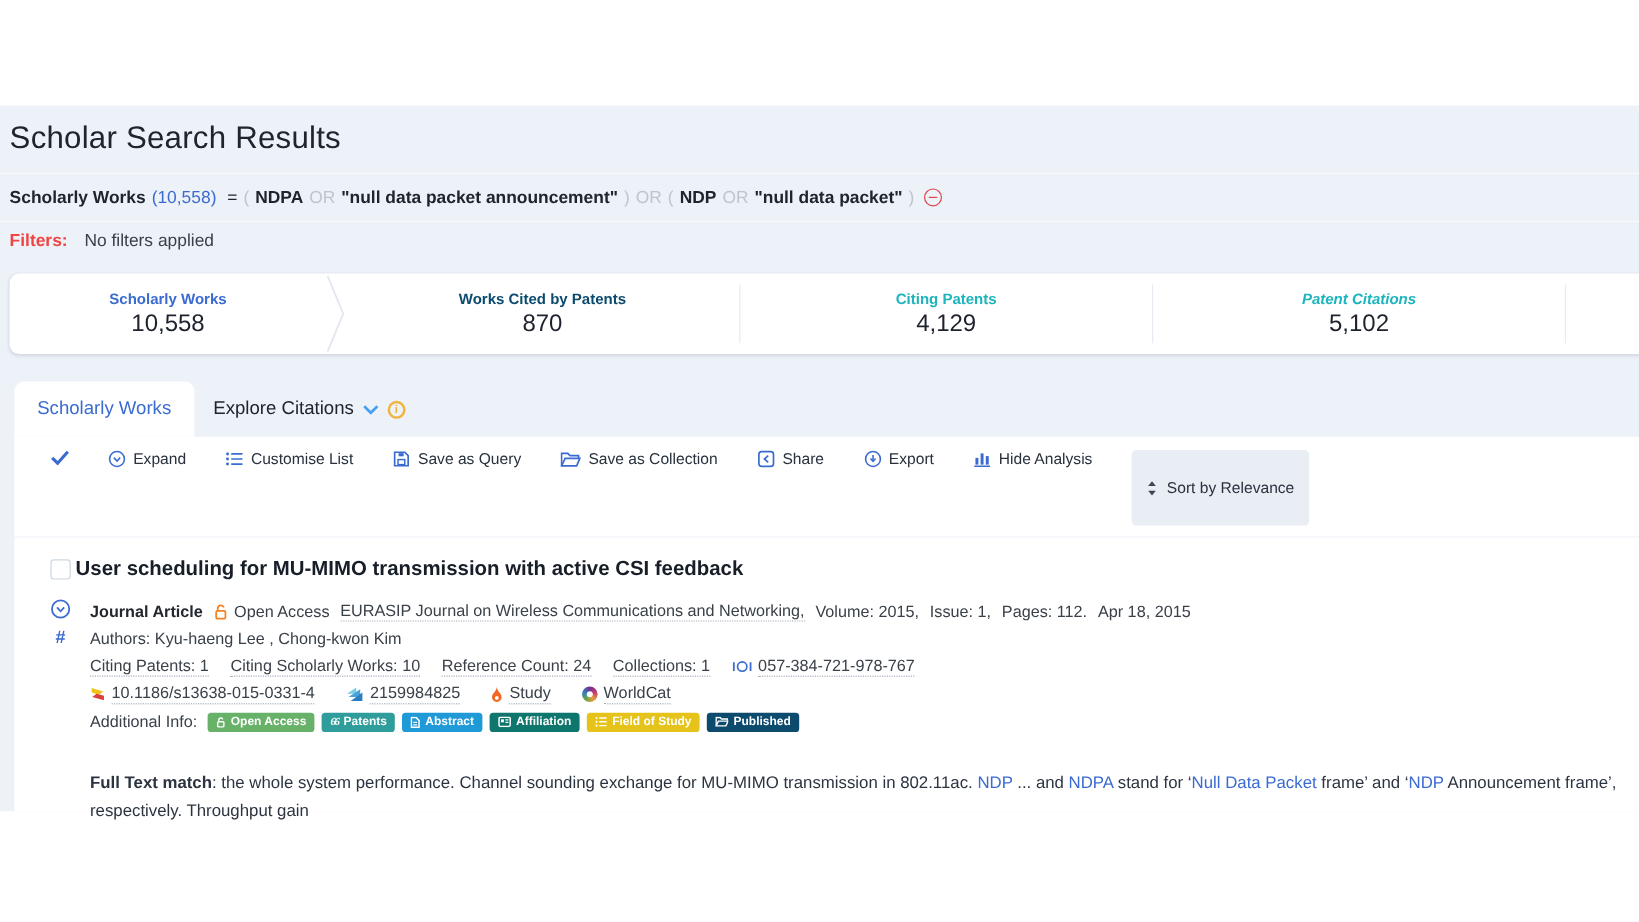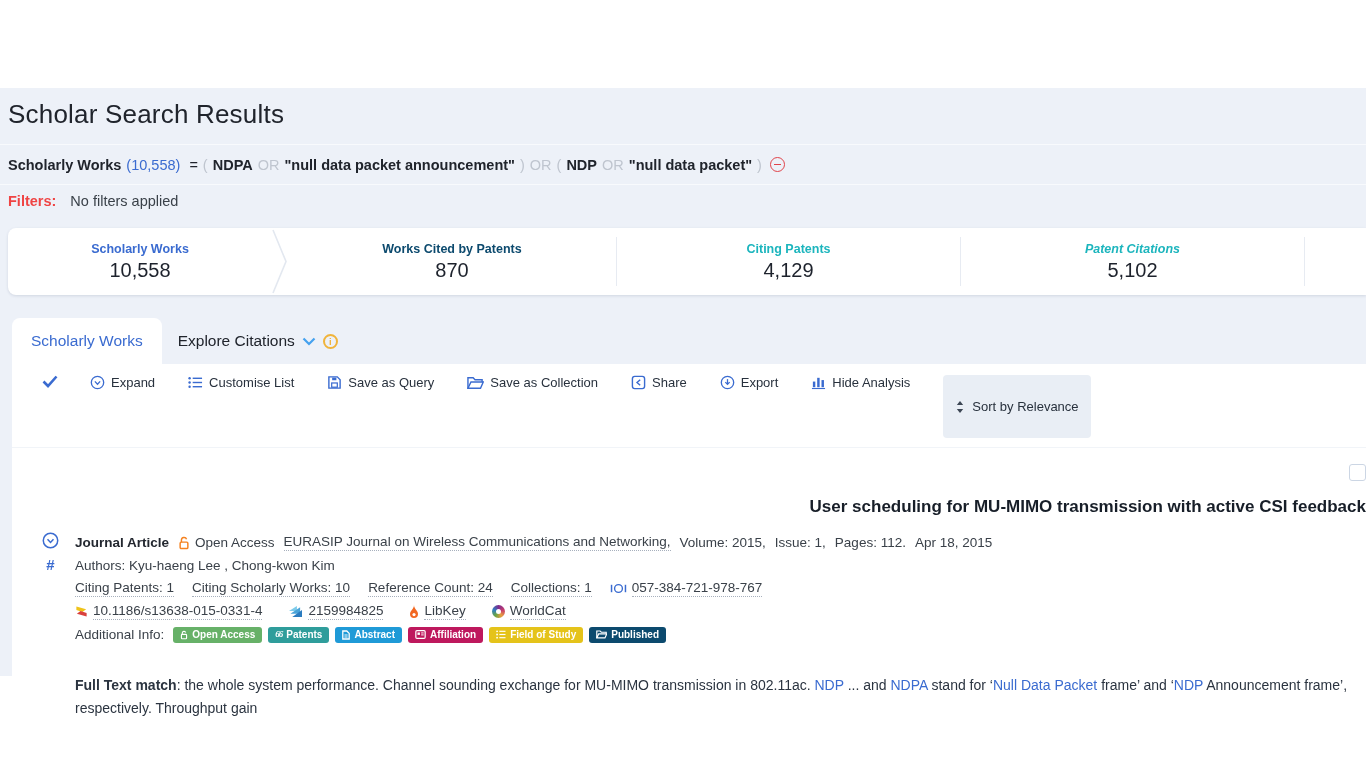--- a/index.html
+++ b/index.html
@@ -45,21 +45,21 @@
 
   .content-card { position:absolute; top:364px; left:12px; width:1354px; height:312px; background:#fff; }
   .toolbar { display:flex; align-items:flex-start; padding:11px 0 9px 30px; font-size:13px; color:#28313d;
     border-bottom:1px solid #f1f4f8; }
   .tb-check { margin-right:32px; }
   .tb-item { display:flex; align-items:center; gap:6px; margin-right:33px; white-space:nowrap; }
   .sort-btn { display:flex; align-items:center; gap:7px; background:#e9eef5; border-radius:4px;
     padding:24px 12px; font-size:13px; color:#28313d; }
 
   .result { padding:16px 0 0 30px; }
-  .result-head { display:flex; align-items:flex-end; gap:16px; margin-bottom:14px;flex-direction:column; }
+  .result-head { display:flex; align-items:center; gap:4px; margin-bottom:14px; }
   .checkbox { width:17px; height:17px; background:#fff; border:1.5px solid #ccd6e4; border-radius:3px; }
   .result-title { font-size:17px; font-weight:600; color:#171e28; }
 
   .result-body { position:relative; padding-left:33px; }
   .left-icons { position:absolute; left:0; top:1px; display:flex; flex-direction:column; align-items:center; gap:7px; }
   .hash { color:#3a6bd0; font-weight:700; font-size:15px; }
   .meta-line { display:flex; align-items:center; gap:9px; height:23px; font-size:13.5px; color:#3a4149; white-space:nowrap; }
   .meta-line b { color:#23272f; }
   .grp { display:flex; align-items:center; gap:5px; }
   .links-line { gap:18px; }
@@ -290,21 +290,21 @@
               <path d="M2.5 9.5 L13 2.5 V9.5 z" fill="#49a3d8"></path>
               <path d="M4.5 13 L15 5.5 V13 z" fill="#2b7cc0"></path>
             </svg>
           <span class="dotted">2159984825</span>
         </span>
         <span class="grp">
           <svg width="10" height="14" viewBox="0 0 10 14">
               <path d="M5 0 C5 4 1 5.5 1 9 a4 4 0 0 0 8 0 C9 5.5 5 4 5 0 z" fill="#f26822"></path>
               <circle cx="5" cy="9.6" r="1.6" fill="#fff"></circle>
             </svg>
-          <span class="dotted">LibKey</span>
+          <span class="dotted">Study</span>
         </span>
         <span class="grp">
           <span class="worldcat-swirl"></span>
           <span class="dotted">WorldCat</span>
         </span>
       </div>
 
       <div class="meta-line">
         <span>Additional Info:</span>
         <span class="badges">
@@ -320,21 +320,21 @@
             <span>Patents</span>
           </span>
           <span class="badge" style="background: rgb(31, 154, 215);">
             <svg width="8" height="10" viewBox="0 0 10 12">
                 <path d="M1 1 h5 l3 3 v7 H1 z" fill="none" stroke="#fff" stroke-width="1.6"></path>
                 <line x1="3" y1="6" x2="7" y2="6" stroke="#fff" stroke-width="1.2"></line>
                 <line x1="3" y1="8.5" x2="7" y2="8.5" stroke="#fff" stroke-width="1.2"></line>
               </svg>
             <span>Abstract</span>
           </span>
-          <span class="badge" style="background: #be185d;">
+          <span class="badge" style="background: #0f766e;">
             <svg width="11" height="9" viewBox="0 0 13 11">
                 <rect x="0.8" y="0.8" width="11.4" height="9.4" rx="1.4" fill="none" stroke="#fff" stroke-width="1.5"></rect>
                 <rect x="2.8" y="3" width="3" height="3" fill="#fff"></rect>
                 <line x1="7.3" y1="3.6" x2="10.4" y2="3.6" stroke="#fff" stroke-width="1.2"></line>
                 <line x1="7.3" y1="6" x2="10.4" y2="6" stroke="#fff" stroke-width="1.2"></line>
               </svg>
             <span>Affiliation</span>
           </span>
           <span class="badge" style="background: rgb(229, 195, 26);">
             <svg width="10" height="9" viewBox="0 0 12 11">

